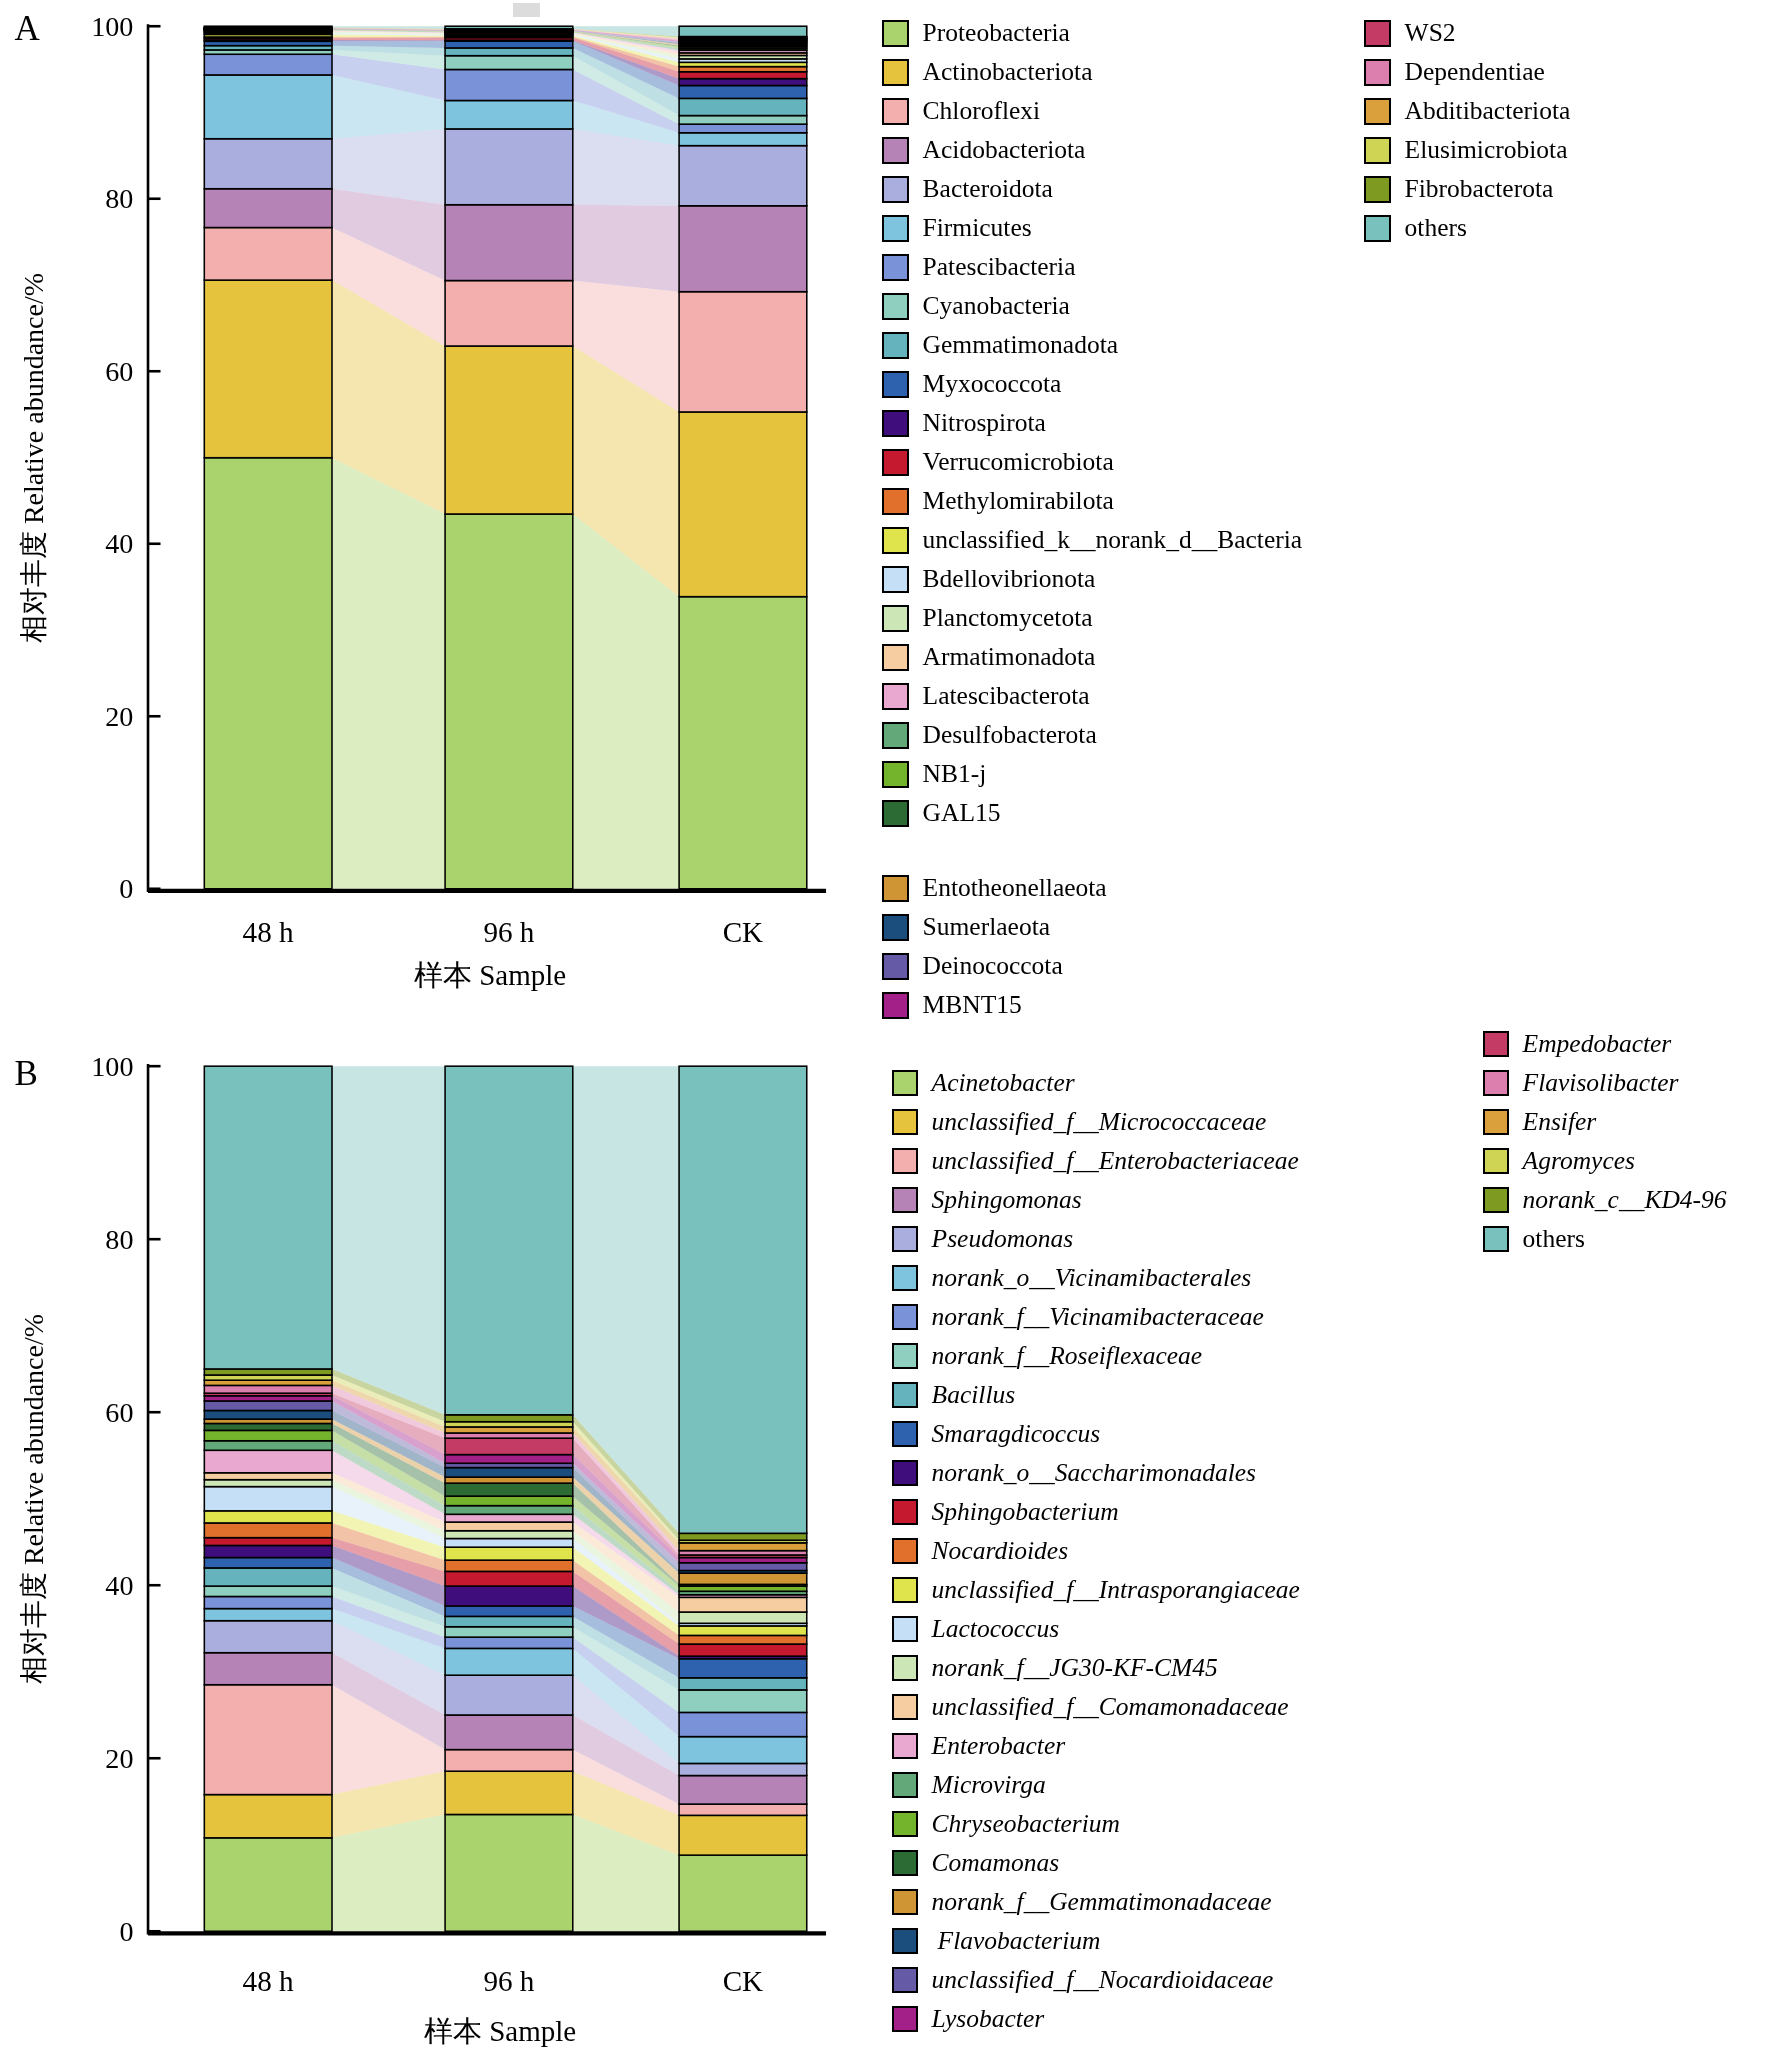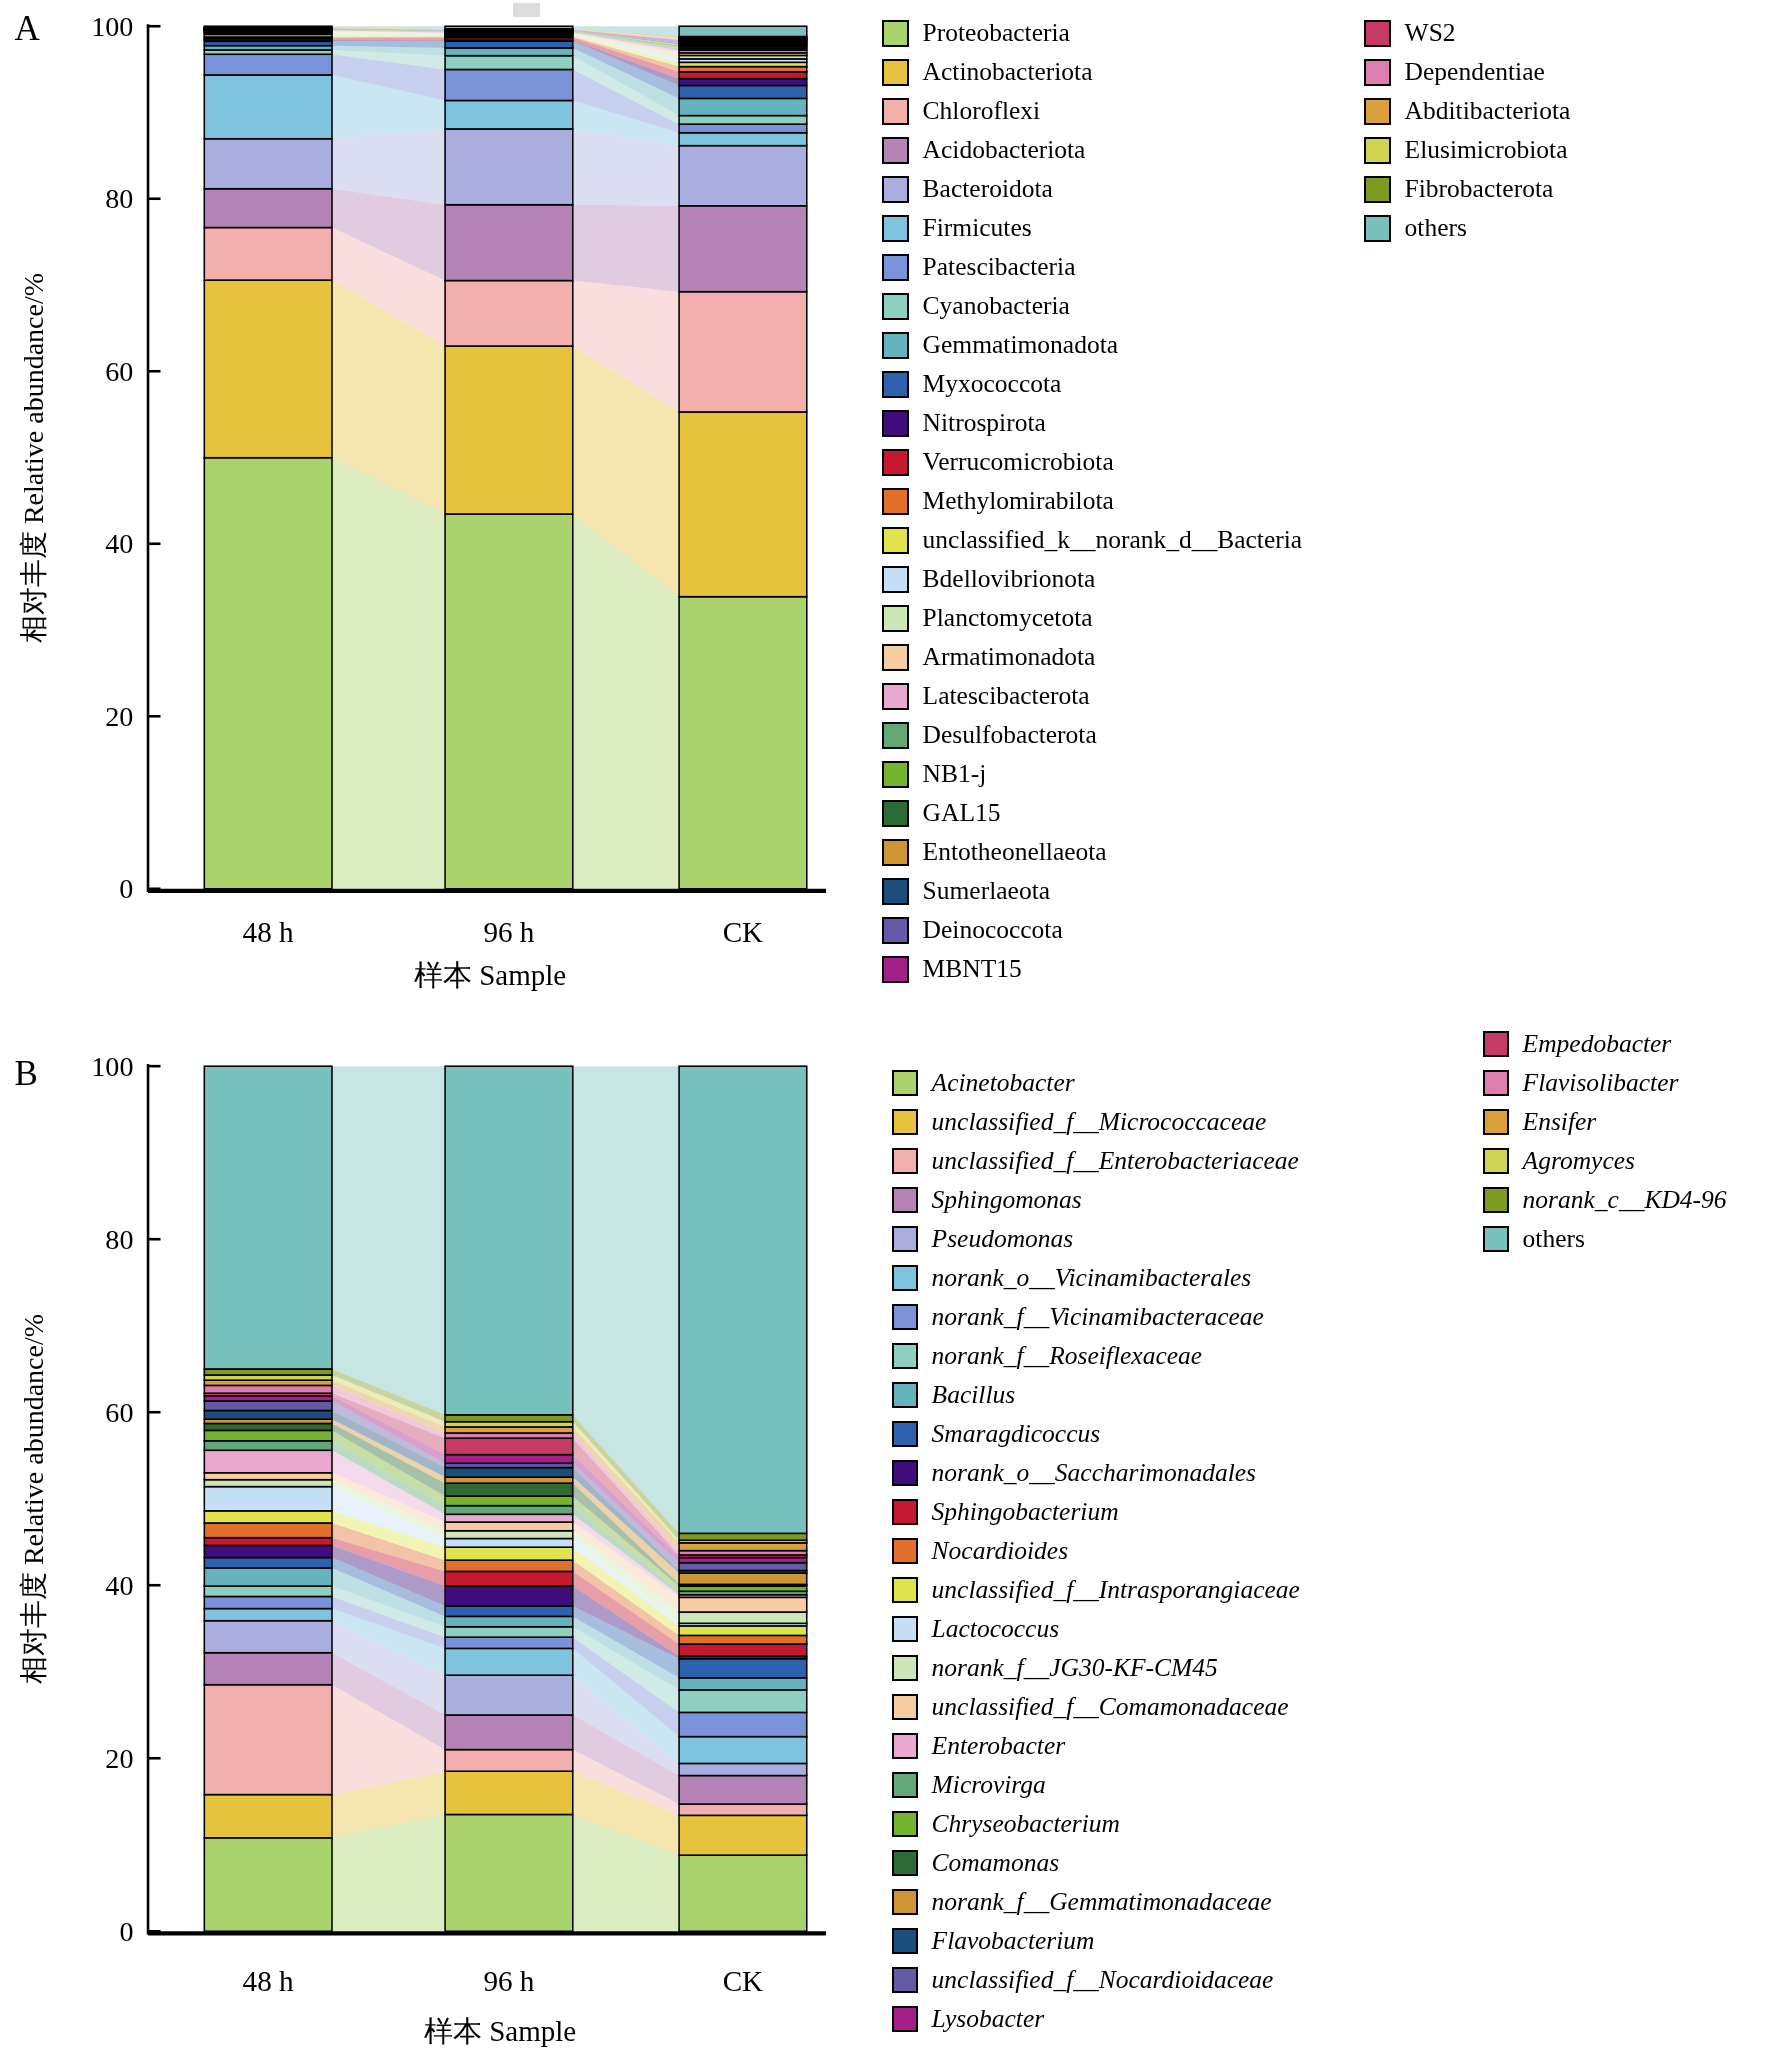--- a/index.html
+++ b/index.html
@@ -279,21 +279,21 @@
         <span class="legend-label">Desulfobacterota</span>
       </div>
       <div class="legend-item" style="height: 39px;">
         <span class="legend-swatch" style="width: 27px; height: 27px; background: rgb(116, 179, 44);"></span>
         <span class="legend-label">NB1-j</span>
       </div>
       <div class="legend-item" style="height: 39px;">
         <span class="legend-swatch" style="width: 27px; height: 27px; background: rgb(44, 107, 51);"></span>
         <span class="legend-label">GAL15</span>
       </div>
-      <div class="legend-item" style="height: 39px;">
+      <div class="legend-item" style="height: 39px; margin-top: 36px;">
         <span class="legend-swatch" style="width: 27px; height: 27px; background: rgb(207, 148, 52);"></span>
         <span class="legend-label">Entotheonellaeota</span>
       </div>
       <div class="legend-item" style="height: 39px;">
         <span class="legend-swatch" style="width: 27px; height: 27px; background: rgb(28, 78, 125);"></span>
         <span class="legend-label">Sumerlaeota</span>
       </div>
       <div class="legend-item" style="height: 39px;">
         <span class="legend-swatch" style="width: 27px; height: 27px; background: rgb(100, 90, 166);"></span>
         <span class="legend-label">Deinococcota</span>
@@ -589,21 +589,21 @@
         <span class="legend-label">Chryseobacterium</span>
       </div>
       <div class="legend-item" style="height: 39px;">
         <span class="legend-swatch" style="width: 26px; height: 26px; background: rgb(44, 107, 51);"></span>
         <span class="legend-label">Comamonas</span>
       </div>
       <div class="legend-item" style="height: 39px;">
         <span class="legend-swatch" style="width: 26px; height: 26px; background: rgb(207, 148, 52);"></span>
         <span class="legend-label">norank_f__Gemmatimonadaceae</span>
       </div>
-      <div class="legend-item" style="height: 39px;">
+      <div class="legend-item" style="height: 39px; gap: 6px;">
         <span class="legend-swatch" style="width: 26px; height: 26px; background: rgb(28, 78, 125);"></span>
         <span class="legend-label">Flavobacterium</span>
       </div>
       <div class="legend-item" style="height: 39px;">
         <span class="legend-swatch" style="width: 26px; height: 26px; background: rgb(100, 90, 166);"></span>
         <span class="legend-label">unclassified_f__Nocardioidaceae</span>
       </div>
       <div class="legend-item" style="height: 39px;">
         <span class="legend-swatch" style="width: 26px; height: 26px; background: rgb(163, 32, 136);"></span>
         <span class="legend-label">Lysobacter</span>

